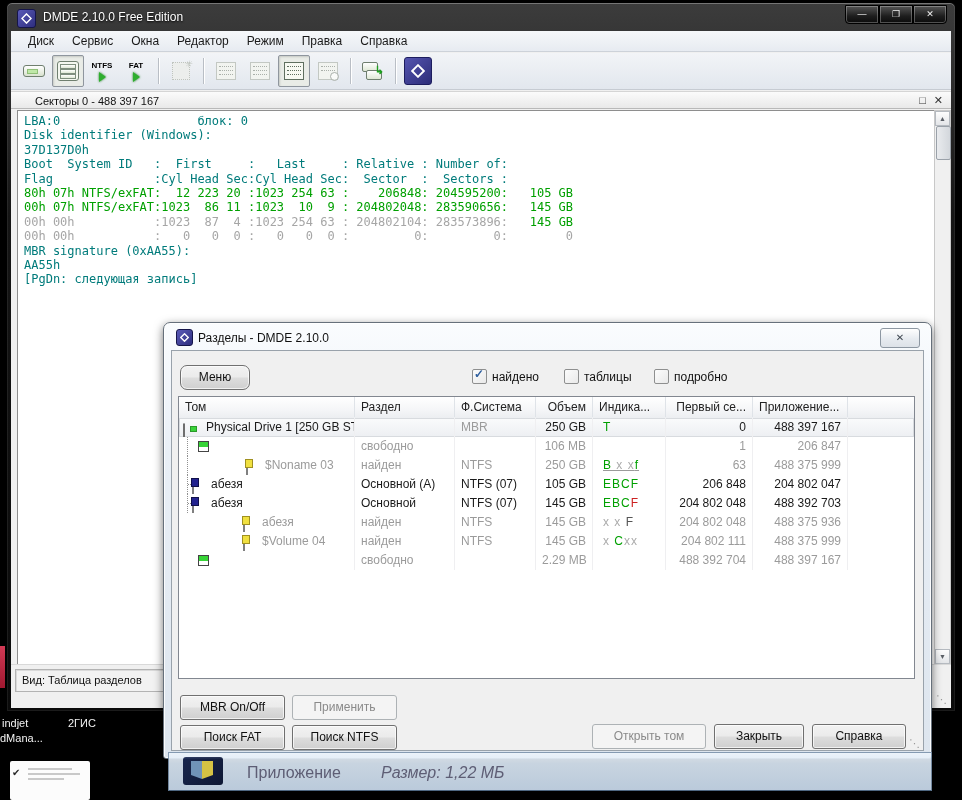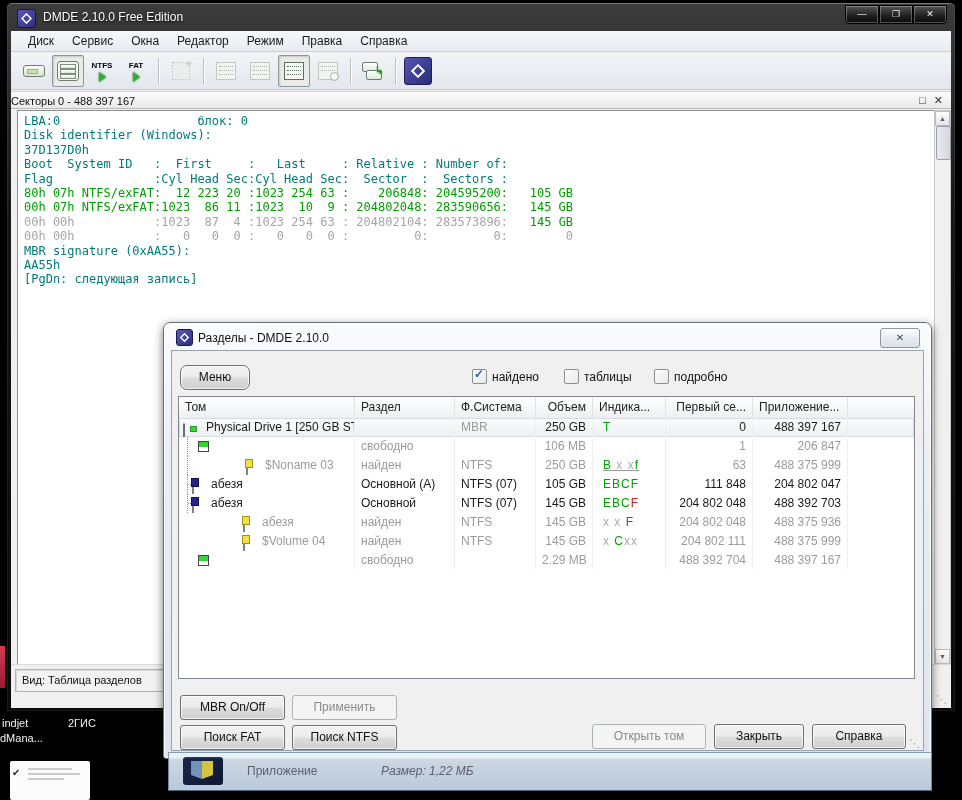--- a/index.html
+++ b/index.html
@@ -64,21 +64,21 @@
   .ic-swap b{position:absolute;width:14px;height:8px;border:1px solid #6f7f6f;border-radius:2px;background:linear-gradient(180deg,#fff,#dfe8d5);}
   .ic-swap b.b1{left:0;top:0;}
   .ic-swap b.b2{left:4px;top:8px;}
   .ic-swap .arr{position:absolute;right:0;top:2px;color:#1f9f1f;font-size:11px;font-weight:bold;}
   .logo-btn{width:26px;height:26px;border-radius:3px;border:1px solid #1d1d5e;
     background:linear-gradient(135deg,#5555b0,#2c2c78);display:flex;align-items:center;justify-content:center;}
 
   
   #sector-header{position:absolute;left:0;top:60px;width:100%;height:18px;
     background:linear-gradient(180deg,#fbfbfb,#e9e9e9);border-top:1px solid #d5d5d5;border-bottom:1px solid #b9b9b9;
-    font-size:11px;color:#111;line-height:18px;padding-left:0;box-sizing:border-box;}
+    font-size:11px;color:#111;line-height:18px;padding-left:24px;box-sizing:border-box;}
   .sector-header-btns{position:absolute;right:8px;top:0;display:flex;gap:8px;color:#333;font-size:11px;line-height:17px;}
   #sector-view{position:absolute;left:6px;top:79px;width:917px;height:553px;background:#fff;
     border:1px solid #8e8e8e;border-right:none;overflow:hidden;}
   #sector-text{position:absolute;left:6px;top:3px;font-family:"DejaVu Sans Mono",monospace;
     font-size:12px;line-height:14.4px;white-space:pre;}
   .c-t{color:#007b7b;} .c-g{color:#00a000;} .c-x{color:#a6a6a6;}
 
   
   #vscroll{position:absolute;left:923px;top:79px;width:17px;height:555px;background:#f0f0f0;border:1px solid #c8c8c8;box-sizing:border-box;}
   .sb-btn{position:absolute;left:0;width:15px;height:15px;background:linear-gradient(180deg,#fdfdfd,#e3e5e8);
@@ -141,21 +141,21 @@
 
   
   #bottom-strip{position:absolute;left:168px;top:752px;width:762px;height:37px;
     border:1px solid #7d94ad;border-bottom-color:#55708c;
     background:linear-gradient(180deg,#eef5fc,#d9e6f3 30%,#cbdcee);opacity:.92;}
   .shield{position:absolute;left:14px;top:4px;width:40px;height:28px;border-radius:3px;
     background:linear-gradient(135deg,#1b2a55,#101a38);overflow:hidden;}
   .shield .half{position:absolute;top:4px;width:11px;height:18px;}
   .shield .l{left:8px;background:#7aa0c8;clip-path:polygon(0 0,100% 0,100% 100%,0 78%);}
   .shield .r{left:19px;background:#e8d44a;clip-path:polygon(0 0,100% 0,100% 78%,0 100%);}
-  .strip-text{position:absolute;top:11px;font-size:12px;color:#66667f;text-align:center;}
+  .strip-text{position:absolute;top:11px;font-size:16px;color:#66667f;text-align:center;}
 </style>
 </head>
 <body>
 
 <div class="red-sliver"></div>
 <div class="desk-label" style="left:2px;top:717px;">indjet</div>
 <div class="desk-label" style="left:0;top:732px;">dMana...</div>
 <div class="desk-label" style="left:68px;top:717px;">2ГИС</div>
 <div class="doc-fragment">
   <span class="doc-check">✔</span>
@@ -357,21 +357,21 @@
             <span class="tcell tone-x ind" style="left: 414px; width: 73px; padding-left: 10px; text-decoration: underline;"><span class="ind-g">B</span><span class="ind-x"> x x</span><span class="ind-g">f</span></span>
             <span class="tcell right tone-x" style="left: 487px; width: 87px;">63</span>
             <span class="tcell right tone-x" style="left: 574px; width: 95px;">488 375 999</span>
           </div>
           <div class="trow" style="top: 57px;">
             <span class="tcell tone-d" style="left: 0px; width: 176px; padding: 0px;"><i class="treev" style="top: 0px; height: 19px;"></i><i class="treeh" style="top: 9px;"></i><span class="rowicon ic-vol blue" style="left: 13px;"><b></b></span><span style="position: absolute; left: 32px; top: 0px;">абезя</span></span>
             <span class="tcell tone-d" style="left: 176px; width: 100px;">Основной (А)</span>
             <span class="tcell tone-d" style="left: 276px; width: 81px;">NTFS (07)</span>
             <span class="tcell right tone-d" style="left: 357px; width: 57px;">105 GB</span>
             <span class="tcell tone-d ind" style="left: 414px; width: 73px; padding-left: 10px;"><span class="ind-g">EBCF</span></span>
-            <span class="tcell right tone-d" style="left: 487px; width: 87px;">111 848</span>
+            <span class="tcell right tone-d" style="left: 487px; width: 87px;">206 848</span>
             <span class="tcell right tone-d" style="left: 574px; width: 95px;">204 802 047</span>
           </div>
           <div class="trow" style="top: 76px;">
             <span class="tcell tone-d" style="left: 0px; width: 176px; padding: 0px;"><i class="treev" style="top: 0px; height: 19px;"></i><i class="treeh" style="top: 9px;"></i><span class="rowicon ic-vol blue" style="left: 13px;"><b></b></span><span style="position: absolute; left: 32px; top: 0px;">абезя</span></span>
             <span class="tcell tone-d" style="left: 176px; width: 100px;">Основной</span>
             <span class="tcell tone-d" style="left: 276px; width: 81px;">NTFS (07)</span>
             <span class="tcell right tone-d" style="left: 357px; width: 57px;">145 GB</span>
             <span class="tcell tone-d ind" style="left: 414px; width: 73px; padding-left: 10px;"><span class="ind-g">EBC</span><span class="ind-r">F</span></span>
             <span class="tcell right tone-d" style="left: 487px; width: 87px;">204 802 048</span>
             <span class="tcell right tone-d" style="left: 574px; width: 95px;">488 392 703</span>

